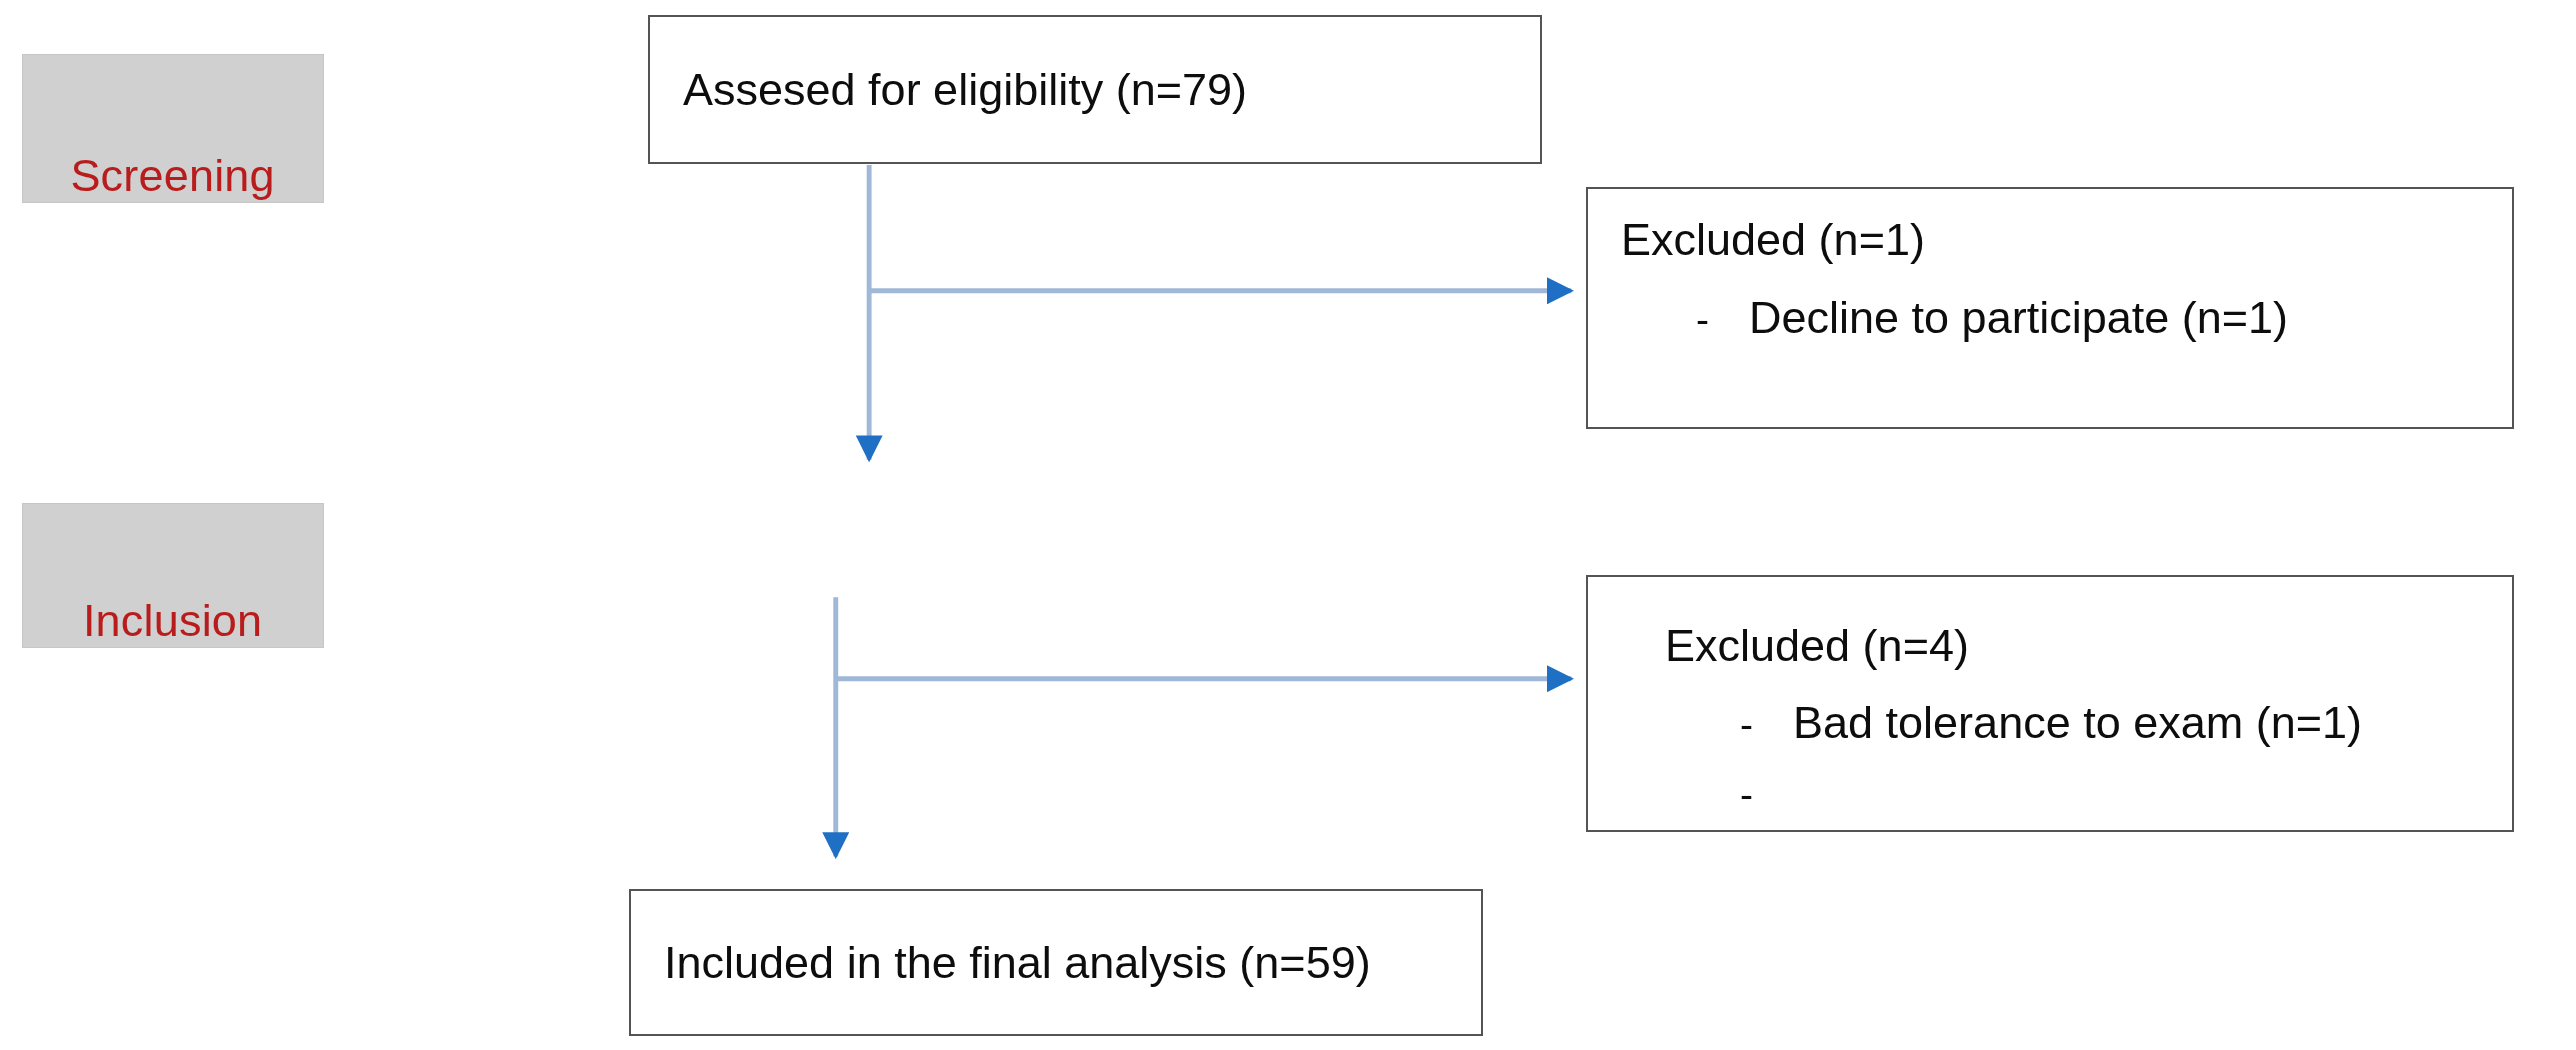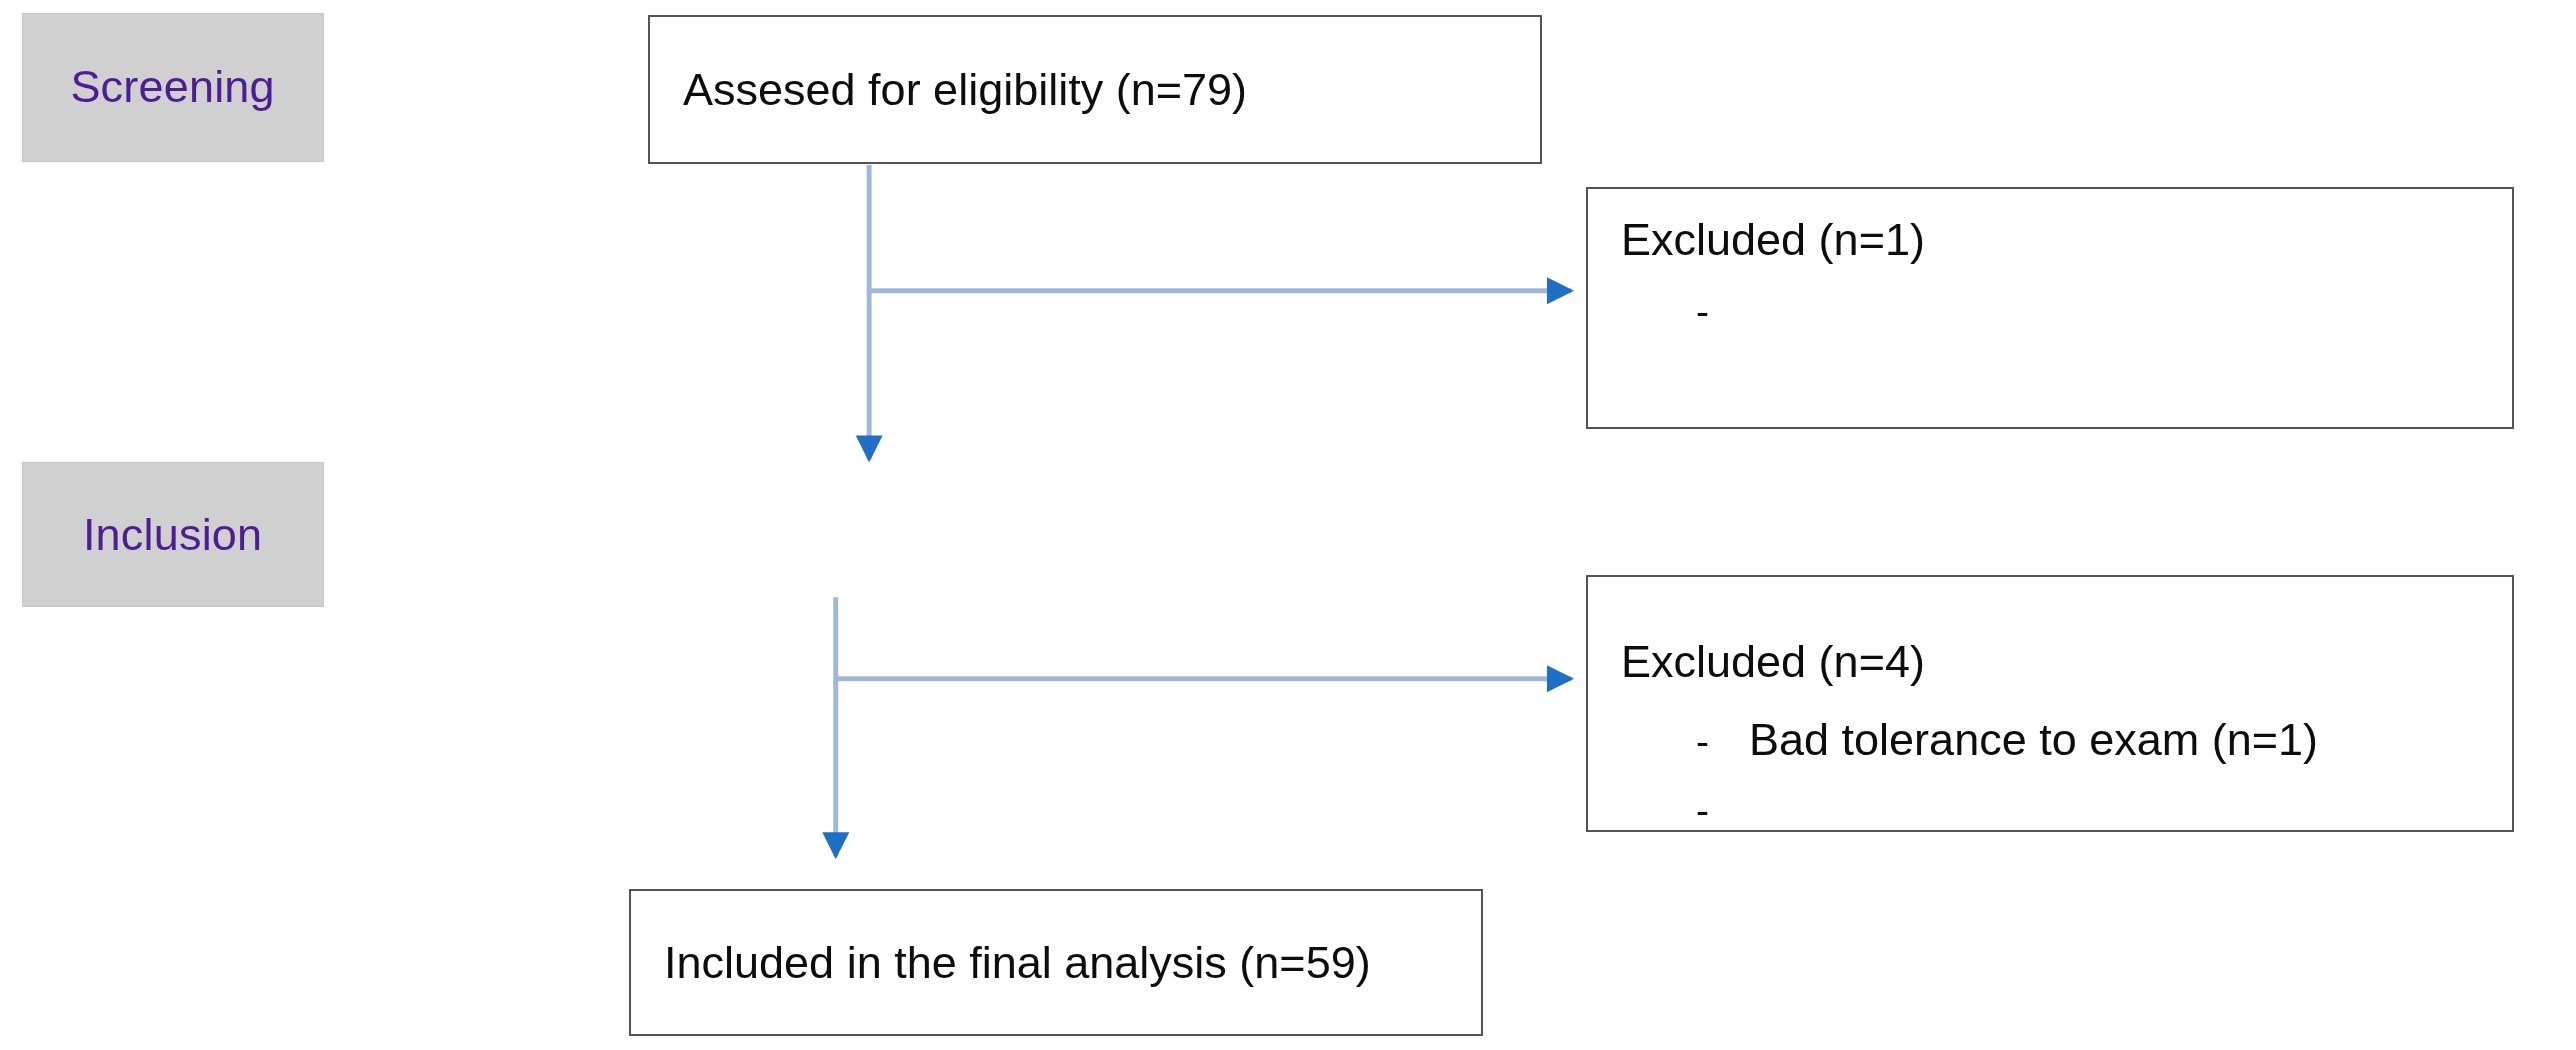--- a/index.html
+++ b/index.html
@@ -15,26 +15,27 @@
     width: 2576px;
     height: 1051px;
     background: #ffffff;
     overflow: hidden;
   }
   .stage-label {
     position: absolute;
     background: #d0d0d0;
     border: 1px solid #c6c6c6;
     display: flex;
-    align-items: center;
+    align-items: flex-end;
     justify-content: center;
     font-size: 45px;
-    color: #4c1d95;
+    color: #b91c1c;
     letter-spacing: 0.2px;
     box-sizing: border-box;
+    margin-top: 41px;
   }
   .flow-box {
     position: absolute;
     background: #ffffff;
     border: 2.9px solid #545454;
     box-sizing: border-box;
     display: flex;
     flex-direction: column;
     justify-content: center;
     font-size: 45px;
@@ -127,26 +128,27 @@
 
   <div class="flow-box centered-single" style="left:648px; top:14.7px; width:894px; height:149px;">
     <div class="box-line">Assesed for eligibility (n=79)</div>
   </div>
 
   <div class="flow-box" style="left:1586px; top:187px; width:928px; height:242px; justify-content:flex-start; padding-top:24px;">
     <div class="box-title">Excluded (n=1)</div>
     <ul class="bullet-list">
       <li class="bullet-item">
         <span class="bullet-dash">-</span>
+        <span class="bullet-text">Decline to participate (n=1)</span>
       </li>
     </ul>
   </div>
 
 
-  <div class="flow-box" style="left:1586px; top:575px; width:928px; height:257px; justify-content:flex-end; padding-top:25.5px;">
+  <div class="flow-box" style="left:1586px; top:575px; width:928px; height:257px; justify-content:center; padding-top:25.5px;padding-left:44px;">
     <div class="box-title">Excluded (n=4)</div>
     <ul class="bullet-list">
       <li class="bullet-item">
         <span class="bullet-dash">-</span>
         <span class="bullet-text">Bad tolerance to exam (n=1)</span>
       </li>
       <li class="bullet-item">
         <span class="bullet-dash">-</span>
       </li>
     </ul>

